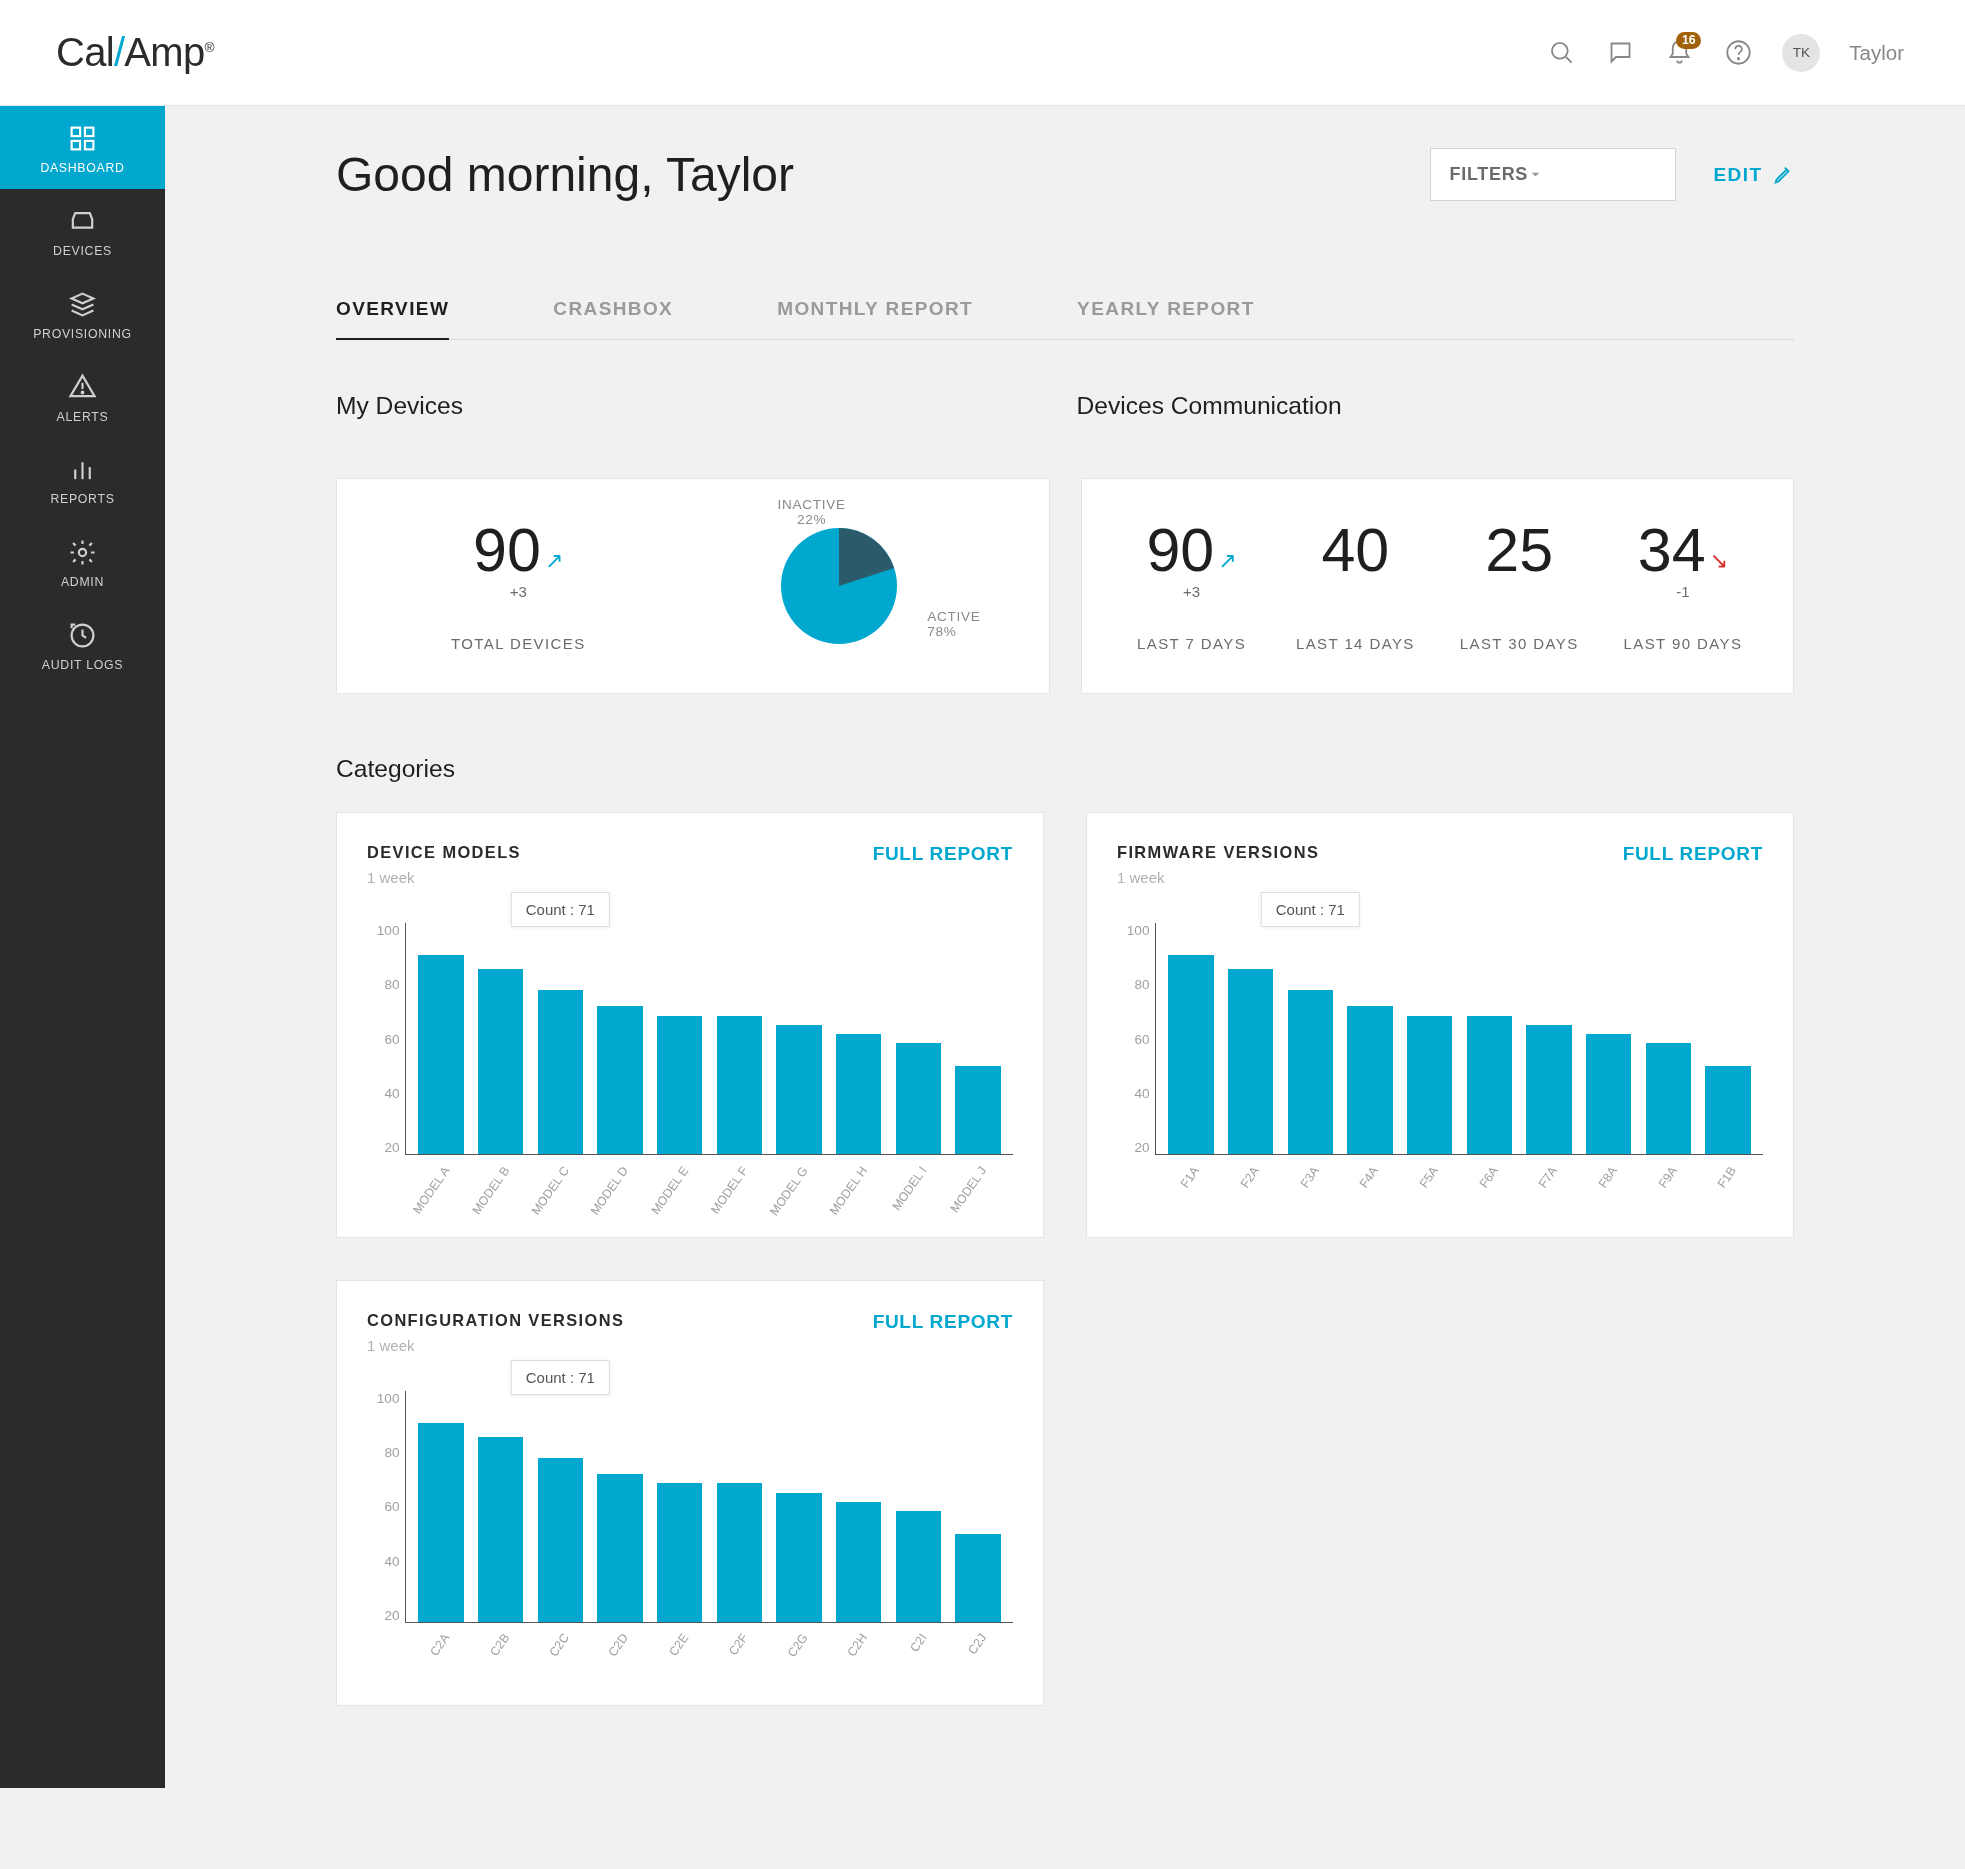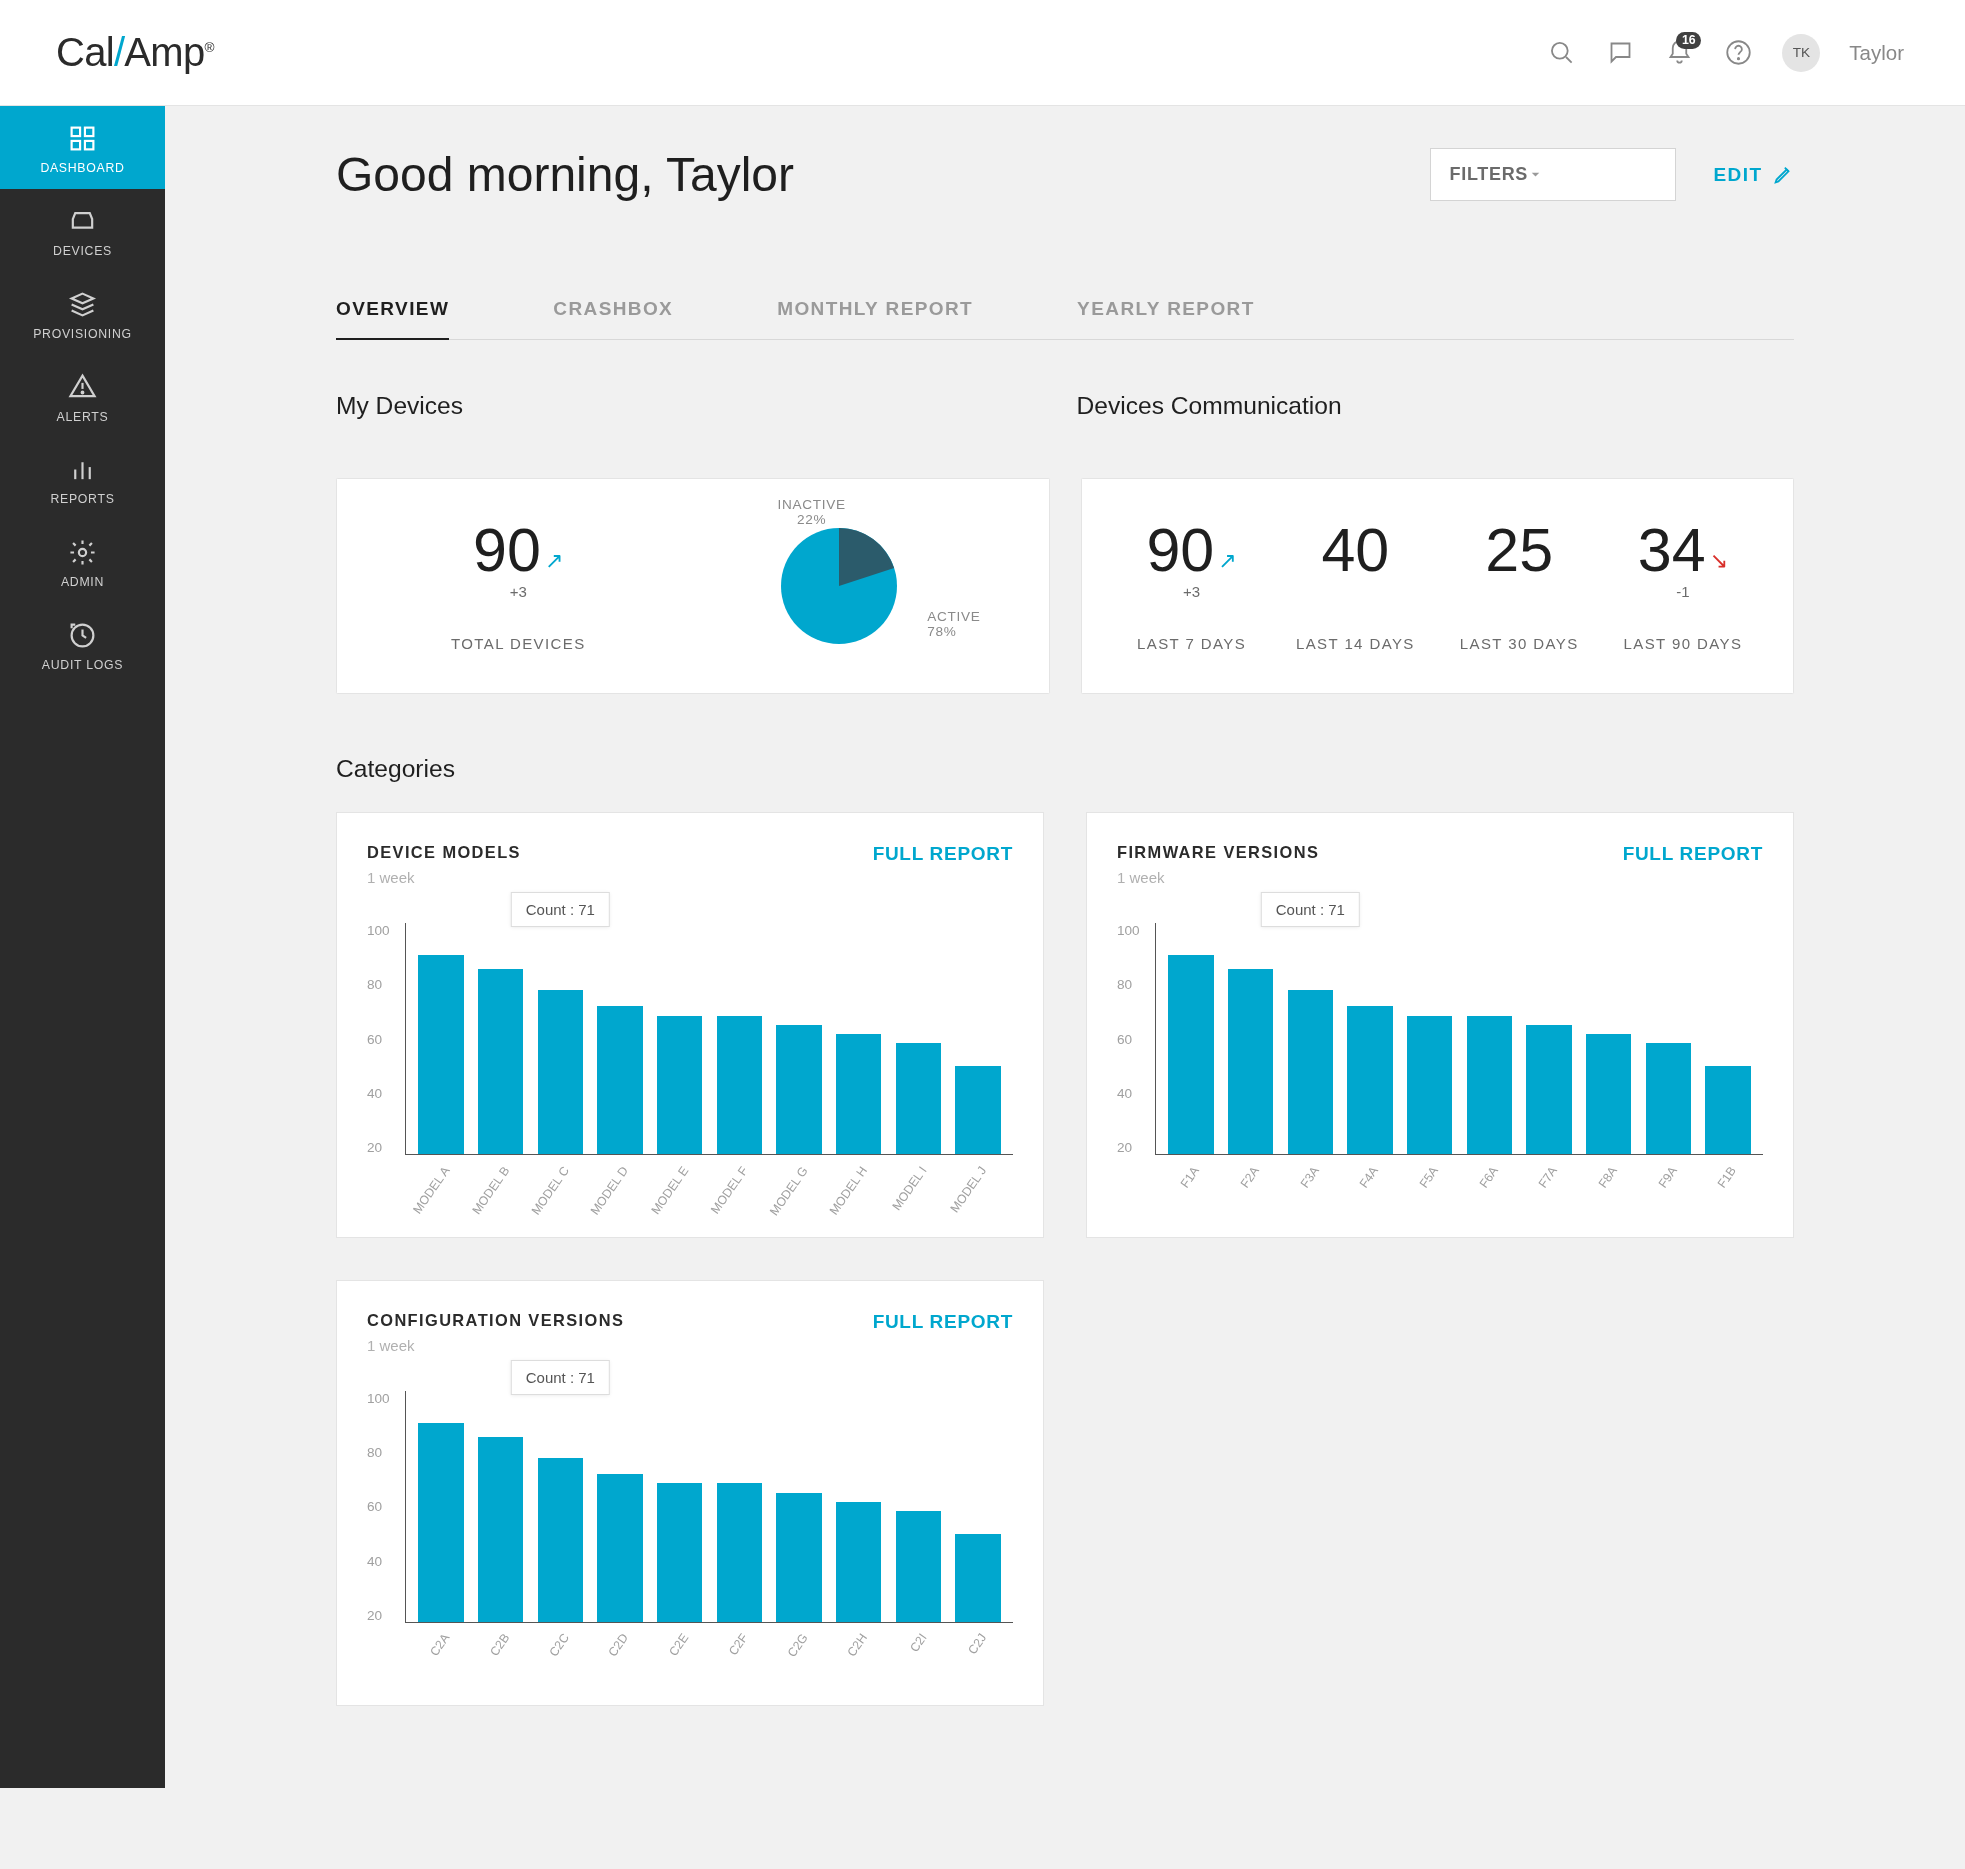--- a/index.html
+++ b/index.html
@@ -17,21 +17,21 @@
     justify-content: space-between;
     padding: 0 61px 0 56px;
     border-bottom: 0.7px solid #e4e4e4;
   }
   .logo { font-size: 40px; font-weight: 300; color: #2b2b2b; letter-spacing: -0.7px; }
   .logo .slash { color: #00A7CE; font-weight: 300; }
   .logo .reg { font-size: 13.6px; vertical-align: super; }
   .topbar-right { display: flex; align-items: center; gap: 29px; }
   .icon-btn { width: 30px; height: 30px; display: flex; align-items: center; justify-content: center; cursor: pointer; color: #888; position: relative; }
   .icon-btn svg { width: 27px; height: 27px; stroke: #888; fill: none; stroke-width: 1.6; }
-  .badge { position: absolute; top: -5.5px; right: -6.8px; background: #404040; color: #fff; font-size: 12.3px; font-weight: 600; border-radius: 13.6px; padding: 1.4px 5.5px; min-width: 20.5px; text-align: center; }
+  .badge { position: absolute; top: -5.5px; right: -6.8px; background: #a16207; color: #fff; font-size: 12.3px; font-weight: 600; border-radius: 13.6px; padding: 1.4px 5.5px; min-width: 20.5px; text-align: center; }
   .avatar { width: 38px; height: 38px; border-radius: 50%; background: #e4e4e4; display: flex; align-items: center; justify-content: center; font-size: 13.6px; color: #555; font-weight: 500; }
   .username { font-size: 20.5px; color: #888; }
 
   .layout { display: flex; }
   .sidebar {
     width: 165px;
     background: #2b2b2b;
     min-height: 1296px;
     padding-top: 0;
   }
@@ -90,21 +90,21 @@
   .comm-grid { display: flex; justify-content: space-between; gap: 13.6px; }
   .comm-item { text-align: center; flex: 1; }
 
   .cat-grid { display: grid; grid-template-columns: 1fr 1fr; gap: 42px; }
   .chart-card { background: #fff; border: 0.7px solid #e4e4e4; padding: 30px 30px 19px; }
   .chart-head { display: flex; justify-content: space-between; align-items: flex-start; margin-bottom: 37px; }
   .chart-title { font-size: 16.4px; font-weight: 700; letter-spacing: 1.4px; color: #2b2b2b; }
   .chart-sub { font-size: 15px; color: #b0b0b0; margin-top: 6.8px; }
   .full-report { color: #00A7CE; font-size: 19px; font-weight: 700; letter-spacing: 0.7px; cursor: pointer; }
   .chart-area { position: relative; height: 232px; padding-left: 38px; }
-  .y-axis { position: absolute; left: 0; top: 0; bottom: 0; width: 38px; display: flex; flex-direction: column; justify-content: space-between; font-size: 13.6px; color: #a0a0a0; padding-right: 5.5px; gap: 16px; }
+  .y-axis { position: absolute; left: 0; top: 0; bottom: 0; width: 38px; display: flex; flex-direction: column; justify-content: space-between; font-size: 13.6px; color: #a0a0a0; text-align: right; padding-right: 5.5px; gap: 16px; }
   .bars { display: flex; align-items: flex-end; height: 100%; gap: 14.3px; border-bottom: 1.4px solid #555; border-left: 1.4px solid #555; padding: 0 12.3px; position: relative; }
   .barcol { display: flex; flex-direction: column; align-items: center; flex: 1; height: 100%; justify-content: flex-end; position: relative; }
   .bar { width: 100%; background: #00A7CE; }
   .xlab { font-size: 12.3px; color: #a0a0a0; transform: rotate(-55deg); transform-origin: top right; position: absolute; top: 100%; right: 50%; margin-top: 9.6px; white-space: nowrap; }
   .tooltip { position: absolute; background: #fff; border: 0.7px solid #ddd; box-shadow: 0 1.4px 4.1px rgba(0,0,0,0.1); font-size: 15px; color: #555; padding: 8.2px 13.6px; top: -31px; left: 50%; transform: translateX(-50%); white-space: nowrap; z-index: 5; }
   .chart-xlabels-space { height: 63px; }
   .row-title-pair { display: flex; gap: 23px; margin-bottom: 29px; }
   .row-title-pair > div { flex: 1; }
 </style>
 </head>

